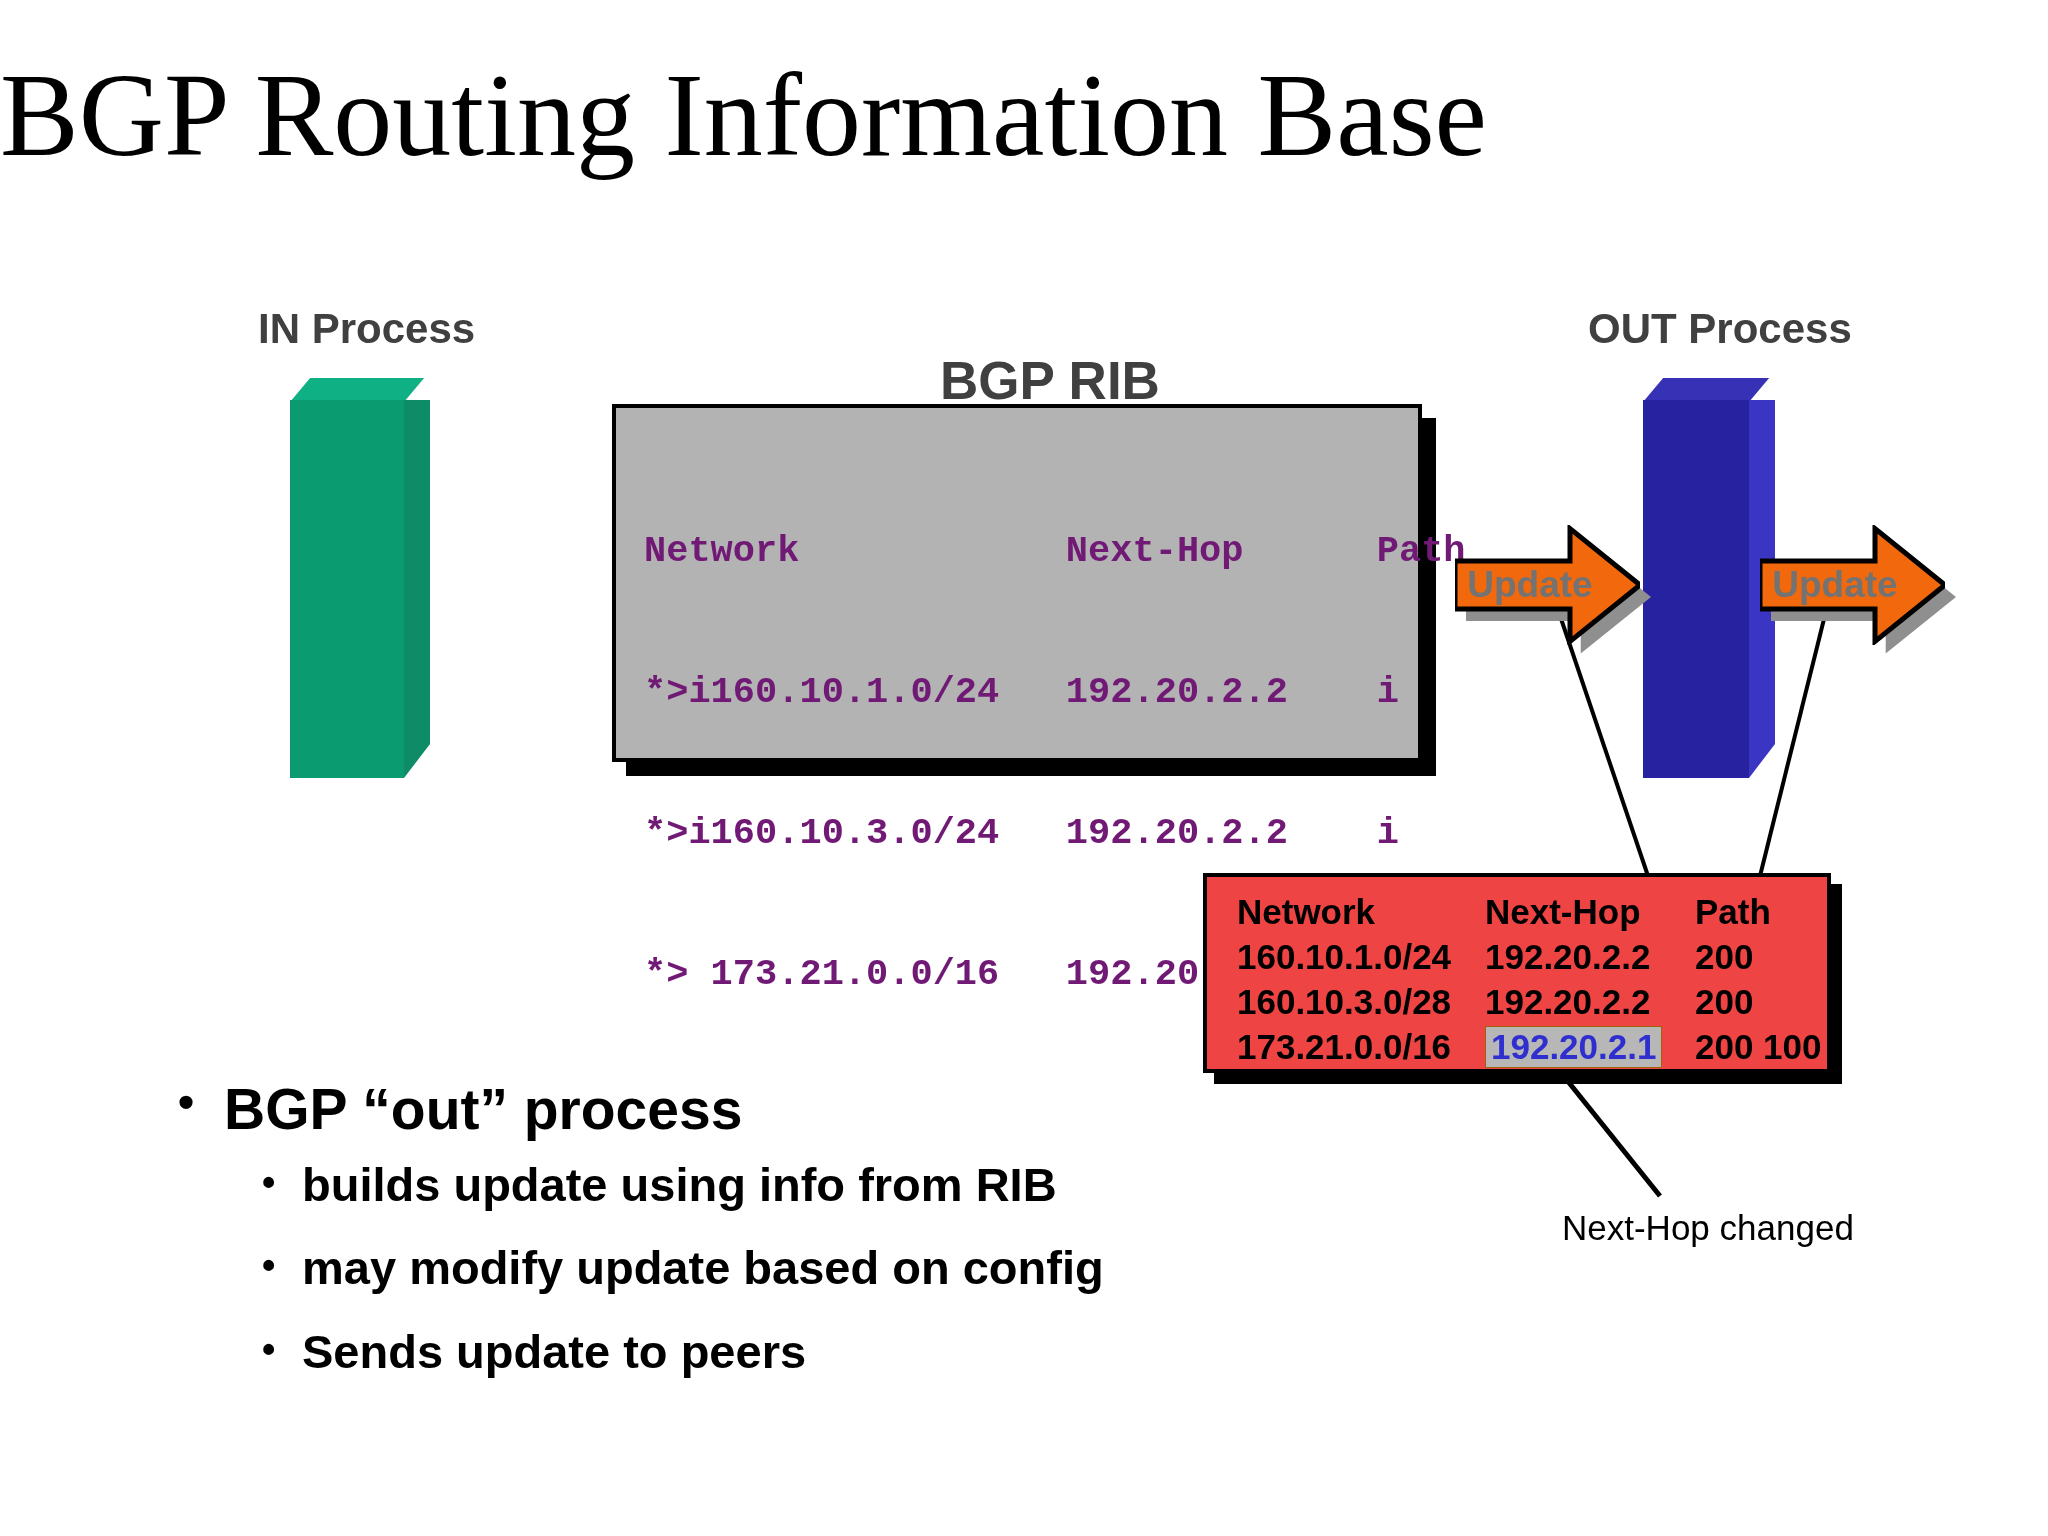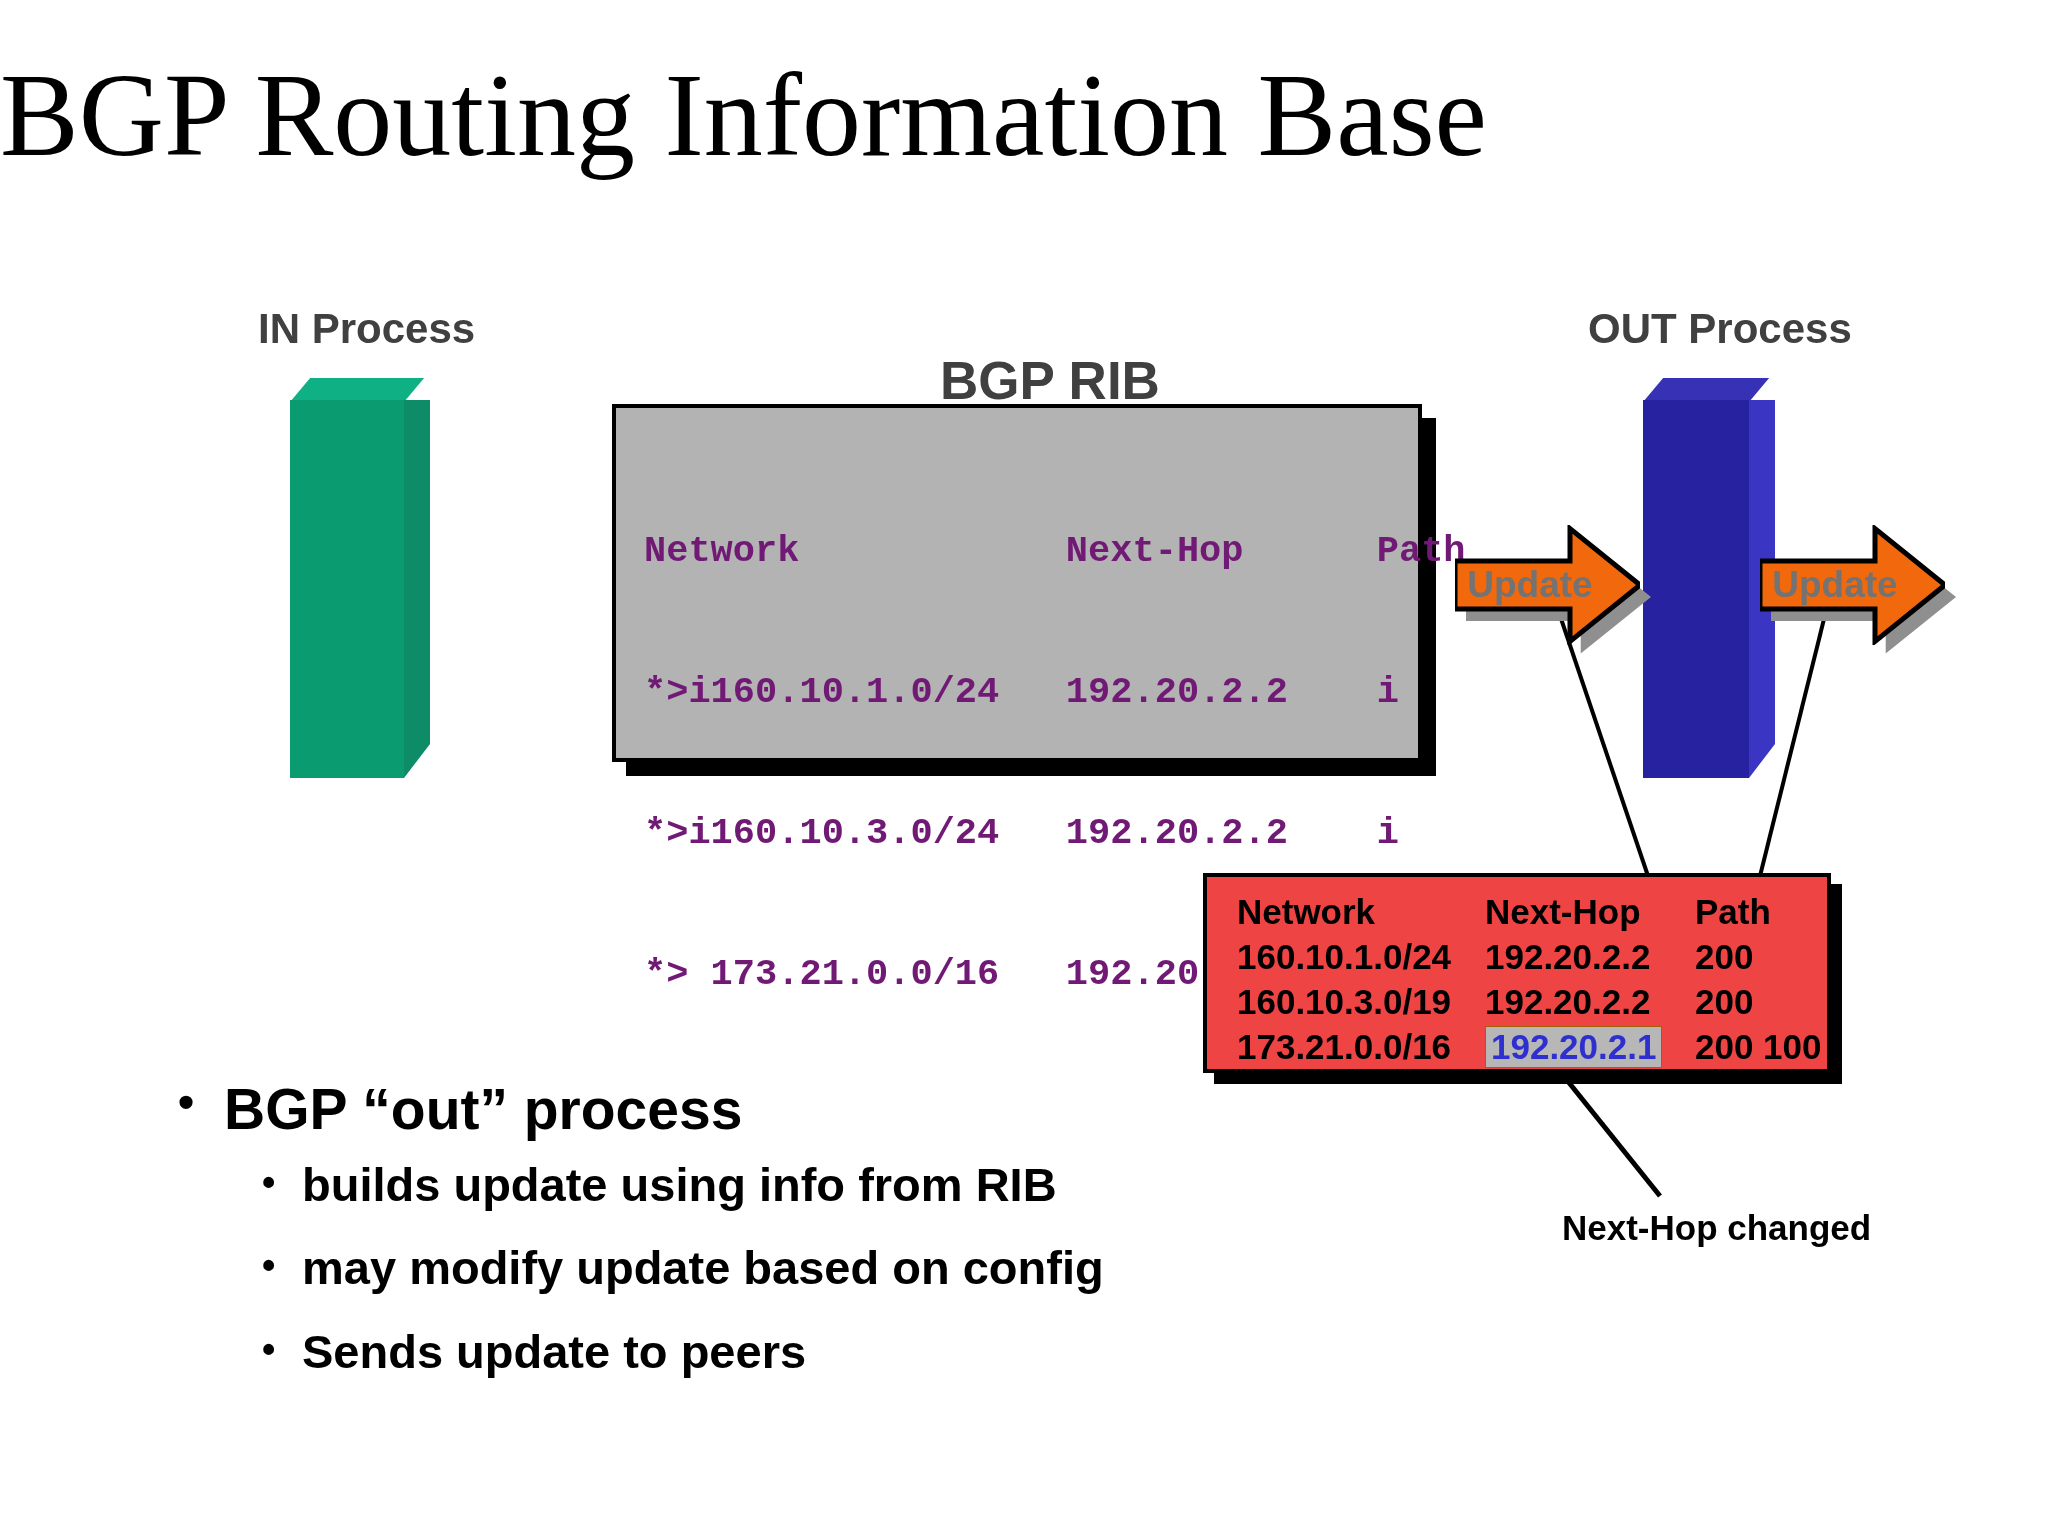--- a/index.html
+++ b/index.html
@@ -93,21 +93,21 @@
     padding:2px 5px;line-height:1.02;background:#b7b7b7;
   }
 
   
   #leaders{position:absolute;left:0;top:0;width:2048px;height:1536px;
            pointer-events:none;}
 
   
   #nh-changed{
     position:absolute;left:1562px;top:1208px;
-    font-size:35px;font-weight:bold;color:#000;white-space:nowrap;
+    font-size:35px;font-weight:normal;color:#000;white-space:nowrap;
     font-family:"Liberation Sans",sans-serif;
   }
 
   
   #bullets{position:absolute;left:178px;top:1078px;width:1200px;}
   .b1{display:flex;align-items:flex-start;font-size:57px;font-weight:bold;color:#000;
       margin-bottom:18px;}
   .b1 .dot{width:46px;flex:0 0 46px;font-size:46px;line-height:1.08;}
   .b2{display:flex;align-items:flex-start;font-size:47px;font-weight:bold;color:#000;
       margin:0 0 32px 84px;}
@@ -176,21 +176,21 @@
         <td class="c-net">Network</td>
         <td class="c-nh">Next-Hop</td>
         <td class="c-path">Path</td>
       </tr>
       <tr>
         <td class="c-net">160.10.1.0/24</td>
         <td class="c-nh">192.20.2.2</td>
         <td class="c-path">200</td>
       </tr>
       <tr>
-        <td class="c-net">160.10.3.0/19</td>
+        <td class="c-net">160.10.3.0/28</td>
         <td class="c-nh">192.20.2.2</td>
         <td class="c-path">200</td>
       </tr>
       <tr>
         <td class="c-net">173.21.0.0/16</td>
         <td class="c-nh"><span class="nh-highlight">192.20.2.1</span></td>
         <td class="c-path">200 100</td>
       </tr>
     </tbody>
       </table>

